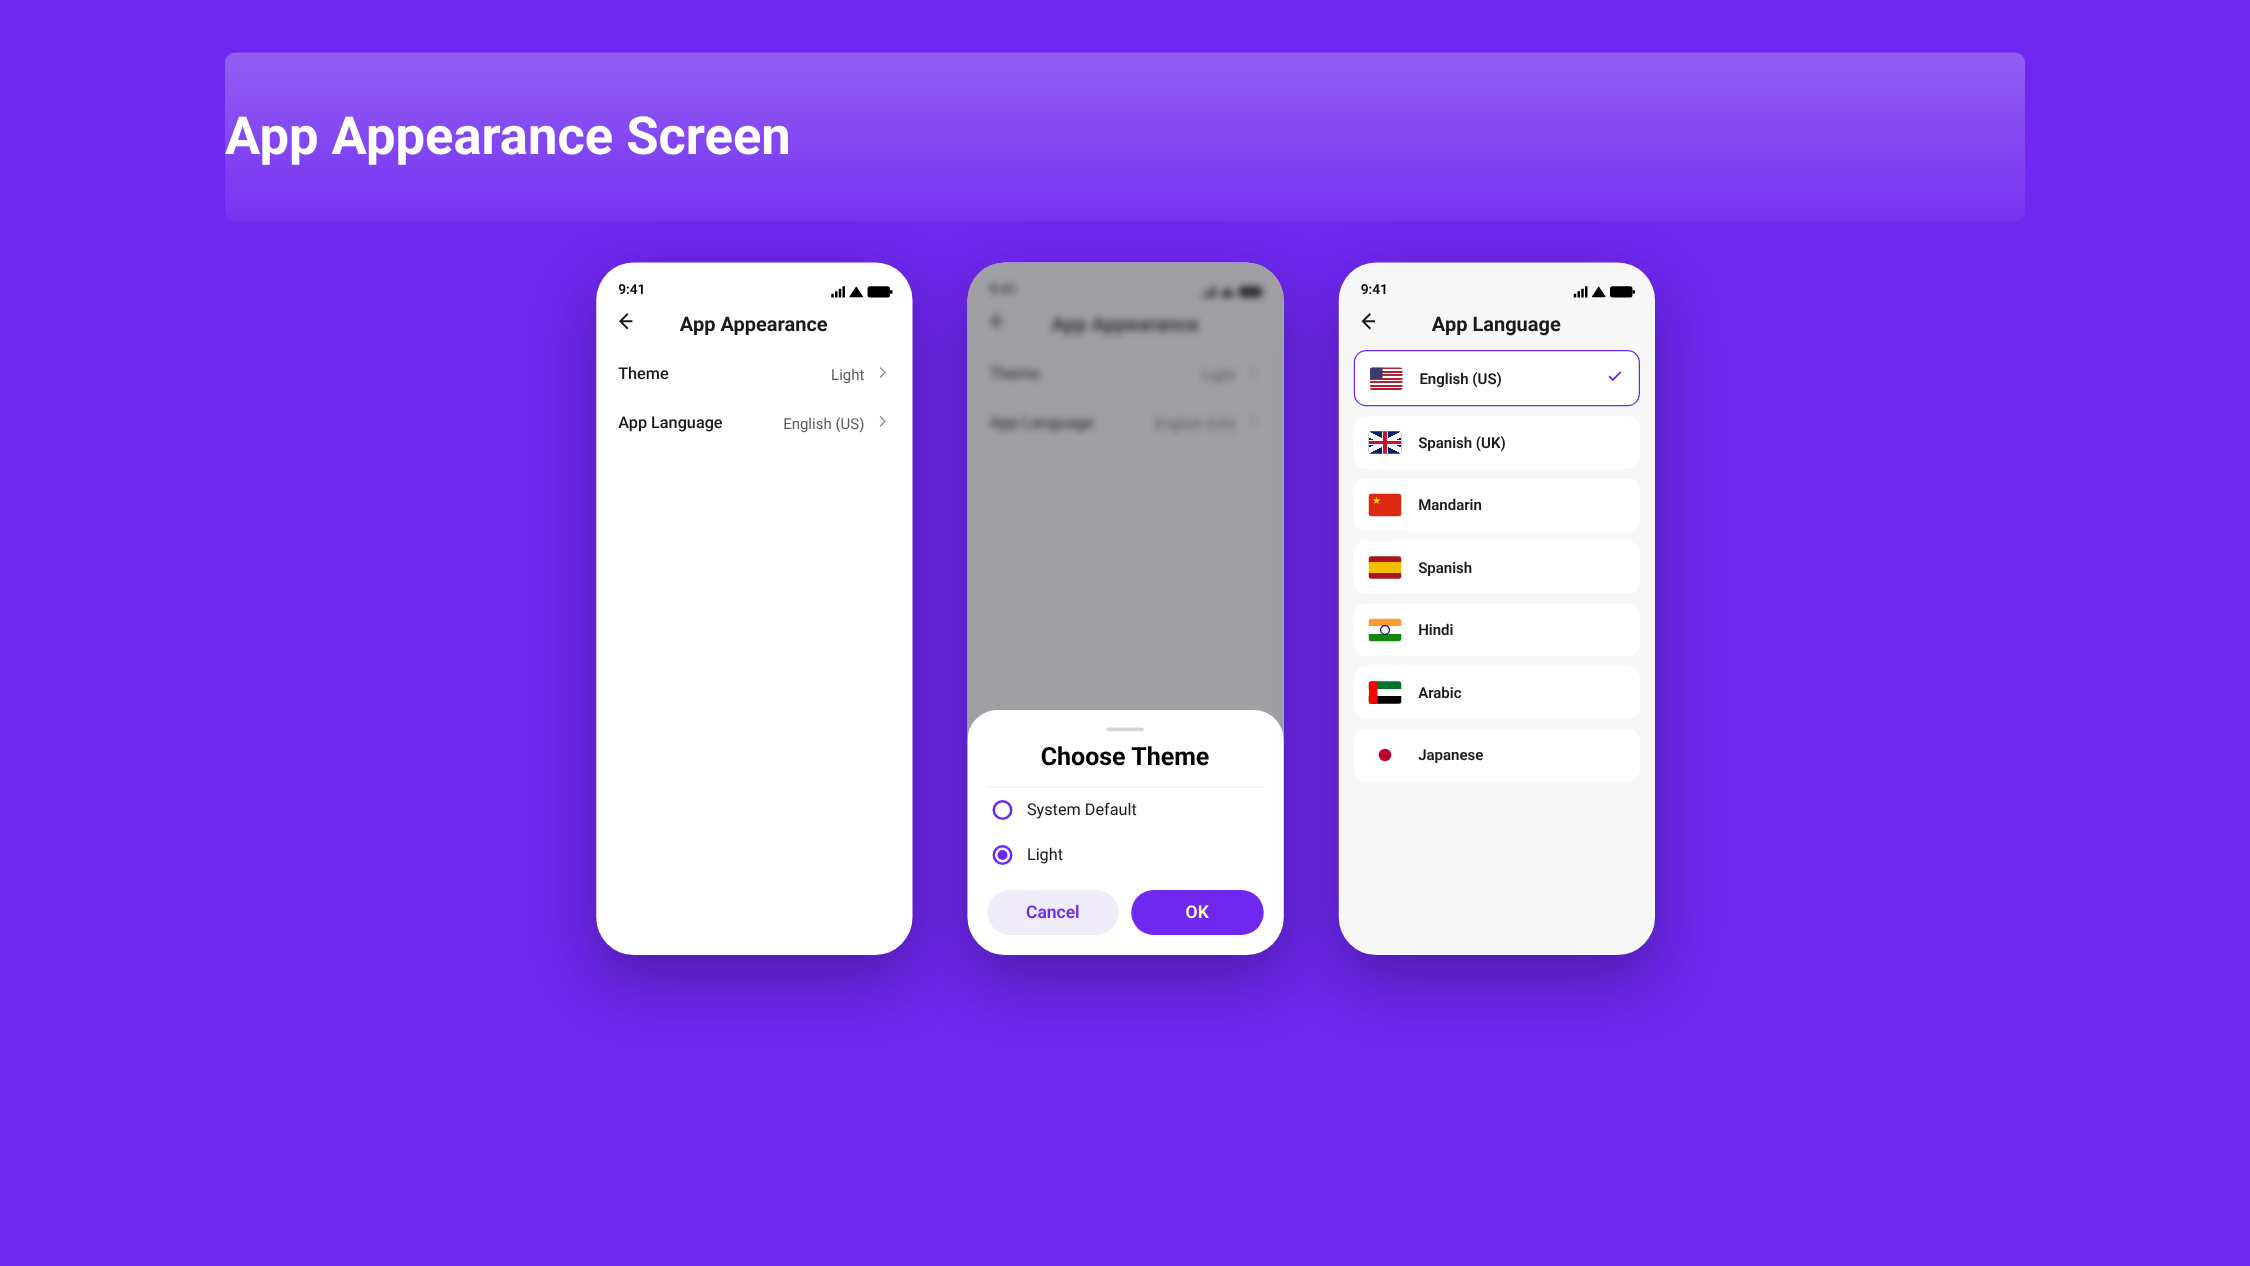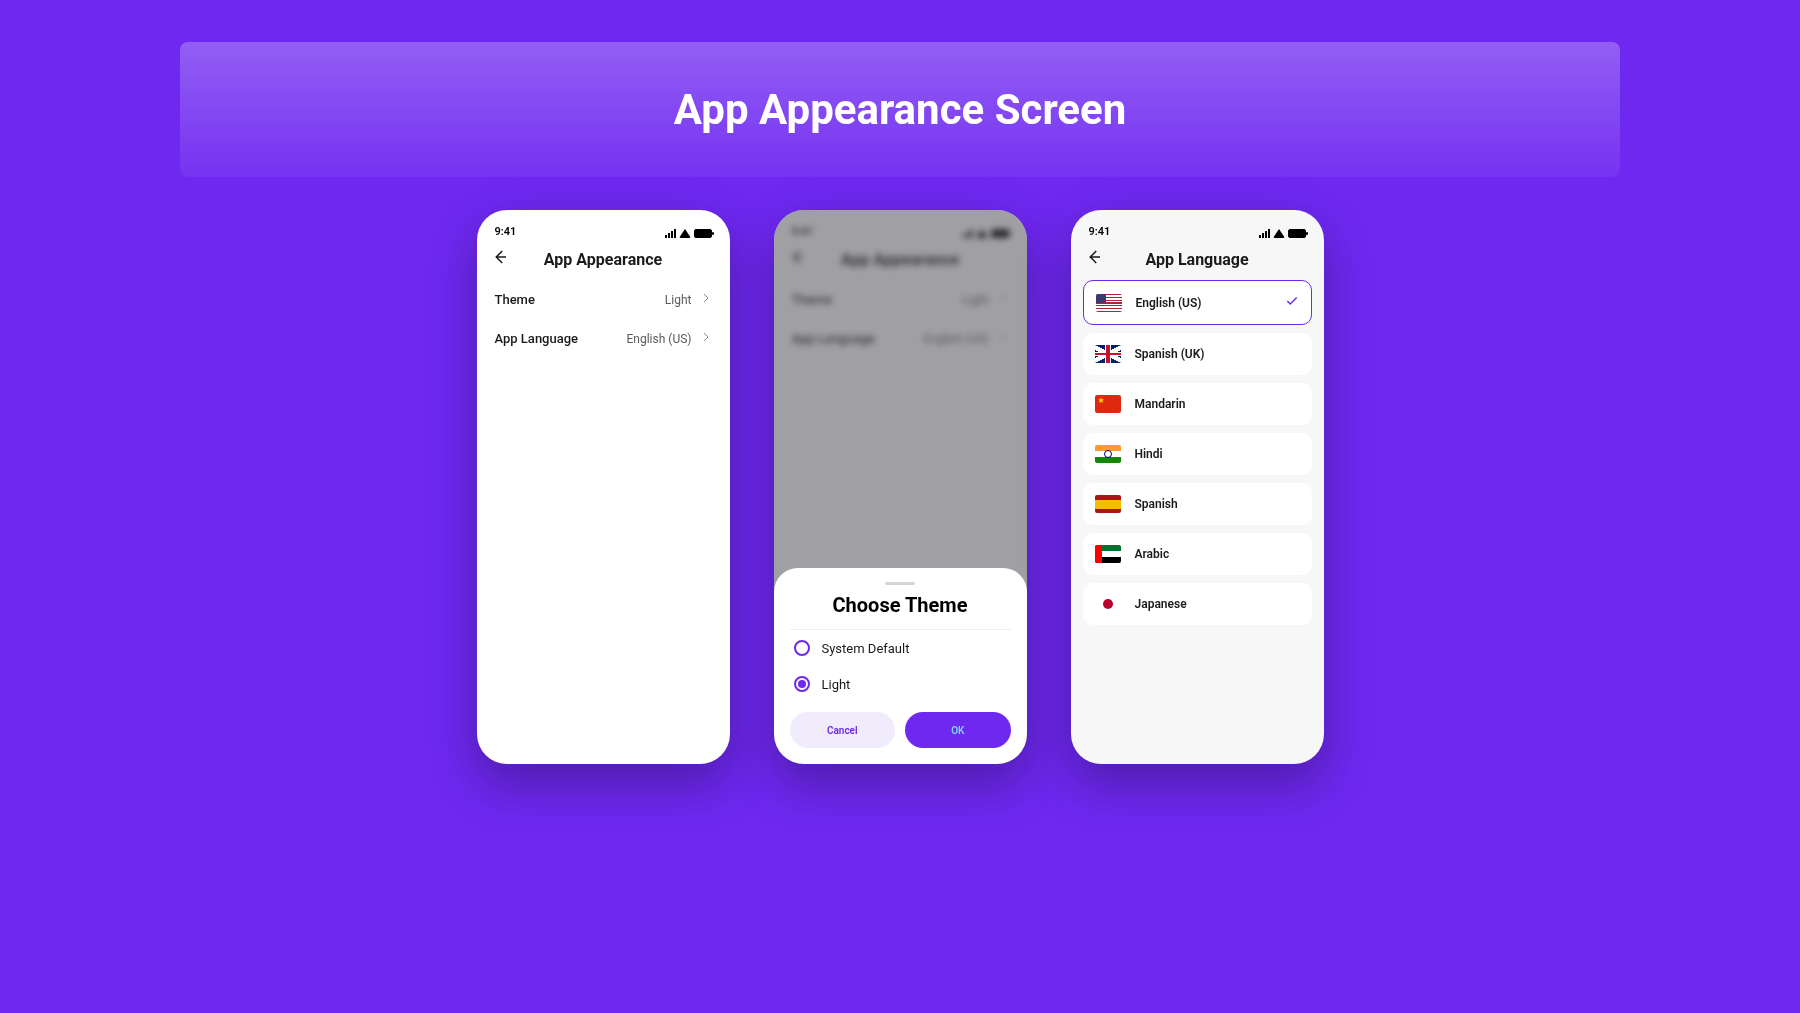--- a/index.html
+++ b/index.html
@@ -14,21 +14,21 @@
   .banner {
     position: absolute;
     top: 42px;
     left: 180px;
     right: 180px;
     height: 135px;
     background: linear-gradient(to bottom, rgba(255,255,255,0.25), rgba(255,255,255,0.05));
     border-radius: 8px;
     display: flex;
     align-items: center;
-    justify-content: center;
+    justify-content: flex-start;
   }
   .banner h1 {
     color: #fff;
     font-size: 42px;
     font-weight: 700;
   }
   .phones {
     position: absolute;
     top: 210px;
     width: 100%;
@@ -110,23 +110,23 @@
     border-radius: 24px 24px 30px 30px;
     padding: 10px 16px 16px;
   }
   .handle { width: 30px; height: 3px; background: #d5d5d5; border-radius: 3px; margin: 4px auto 8px; }
   .sheet-title { text-align: center; font-size: 20px; font-weight: 700; padding-bottom: 12px; border-bottom: 1px solid #eee; }
   .radio-row { display: flex; align-items: center; gap: 12px; padding: 10px 4px; cursor: pointer; }
   .radio { width: 16px; height: 16px; border: 2px solid #6e28f0; border-radius: 50%; display: flex; align-items: center; justify-content: center; }
   .radio.selected::after { content:""; width: 8px; height: 8px; background: #6e28f0; border-radius: 50%; }
   .radio-label { font-size: 13px; color: #1a1a1a; }
   .sheet-buttons { display: flex; gap: 10px; margin-top: 10px; }
-  .btn { flex: 1; height: 36px; border-radius: 18px; display: flex; align-items: center; justify-content: center; font-size: 10px; font-weight: 600; cursor: pointer; }
+  .btn { flex: 1; height: 36px; border-radius: 18px; display: flex; align-items: center; justify-content: center; font-size: 14px; font-weight: 600; cursor: pointer; }
   .btn-cancel { background: #f0ecfb; color: #6e28f0; }
-  .btn-ok { background: #6e28f0; color: #7dd3fc; }
+  .btn-ok { background: #6e28f0; color: #fef9c3; }
 
   
   .phone3 { background: #f7f7f7; }
   .lang-list { padding: 0 12px; display: flex; flex-direction: column; gap: 8px; }
   .lang-item {
     background: #fff;
     border-radius: 10px;
     padding: 12px 12px;
     display: flex;
     align-items: center;
@@ -312,28 +312,28 @@
         </div>
         <div class="lang-item">
     <span class="flag flag-uk"></span>
     <span class="lang-label">Spanish (UK)</span>
     </div>
         <div class="lang-item">
     <span class="flag flag-cn"></span>
     <span class="lang-label">Mandarin</span>
     </div>
         <div class="lang-item">
+    <span class="flag flag-es"></span>
+    <span class="lang-label">Spanish</span>
+    </div>
+        <div class="lang-item">
     <span class="flag flag-in"></span>
     <span class="lang-label">Hindi</span>
     </div>
         <div class="lang-item">
-    <span class="flag flag-es"></span>
-    <span class="lang-label">Spanish</span>
-    </div>
-        <div class="lang-item">
     <span class="flag flag-ae"></span>
     <span class="lang-label">Arabic</span>
     </div>
         <div class="lang-item">
     <span class="flag flag-jp"></span>
     <span class="lang-label">Japanese</span>
     </div>
       </div>
   </div>
 

